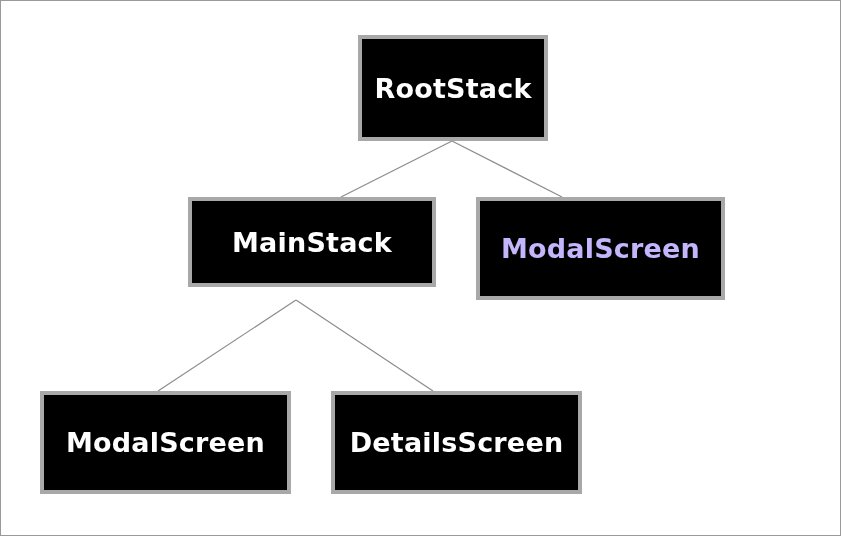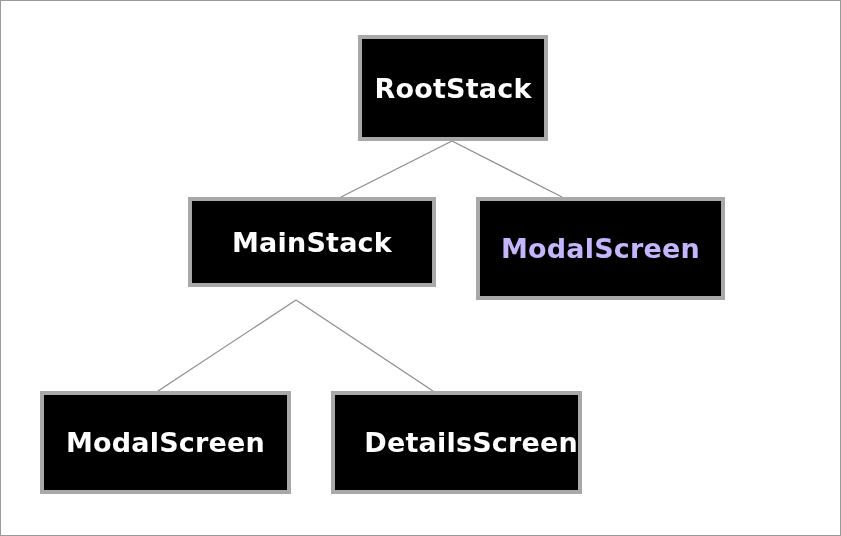--- a/index.html
+++ b/index.html
@@ -71,17 +71,17 @@
   </div>
 
   <div class="node" id="node-modalscreen" style="left: 475px; top: 196px; width: 249px; height: 103px; background: rgb(0, 0, 0); border-color: rgb(168, 168, 168);">
     <span class="node-label" style="color: #c4b5fd;">ModalScreen</span>
   </div>
 
   <div class="node" id="node-homescreen" style="left: 39px; top: 390px; width: 251px; height: 103px; background: rgb(0, 0, 0); border-color: rgb(168, 168, 168);">
     <span class="node-label" style="color: rgb(255, 255, 255);">ModalScreen</span>
   </div>
 
-  <div class="node" id="node-detailsscreen" style="left: 330px; top: 390px; width: 251px; height: 103px; background: rgb(0, 0, 0); border-color: rgb(168, 168, 168); justify-content: flex-end;">
+  <div class="node" id="node-detailsscreen" style="left: 330px; top: 390px; width: 251px; height: 103px; background: rgb(0, 0, 0); border-color: rgb(168, 168, 168);">
     <span class="node-label" style="color: rgb(255, 255, 255);">DetailsScreen</span>
   </div>
 
 </div>
 
 </body></html>

